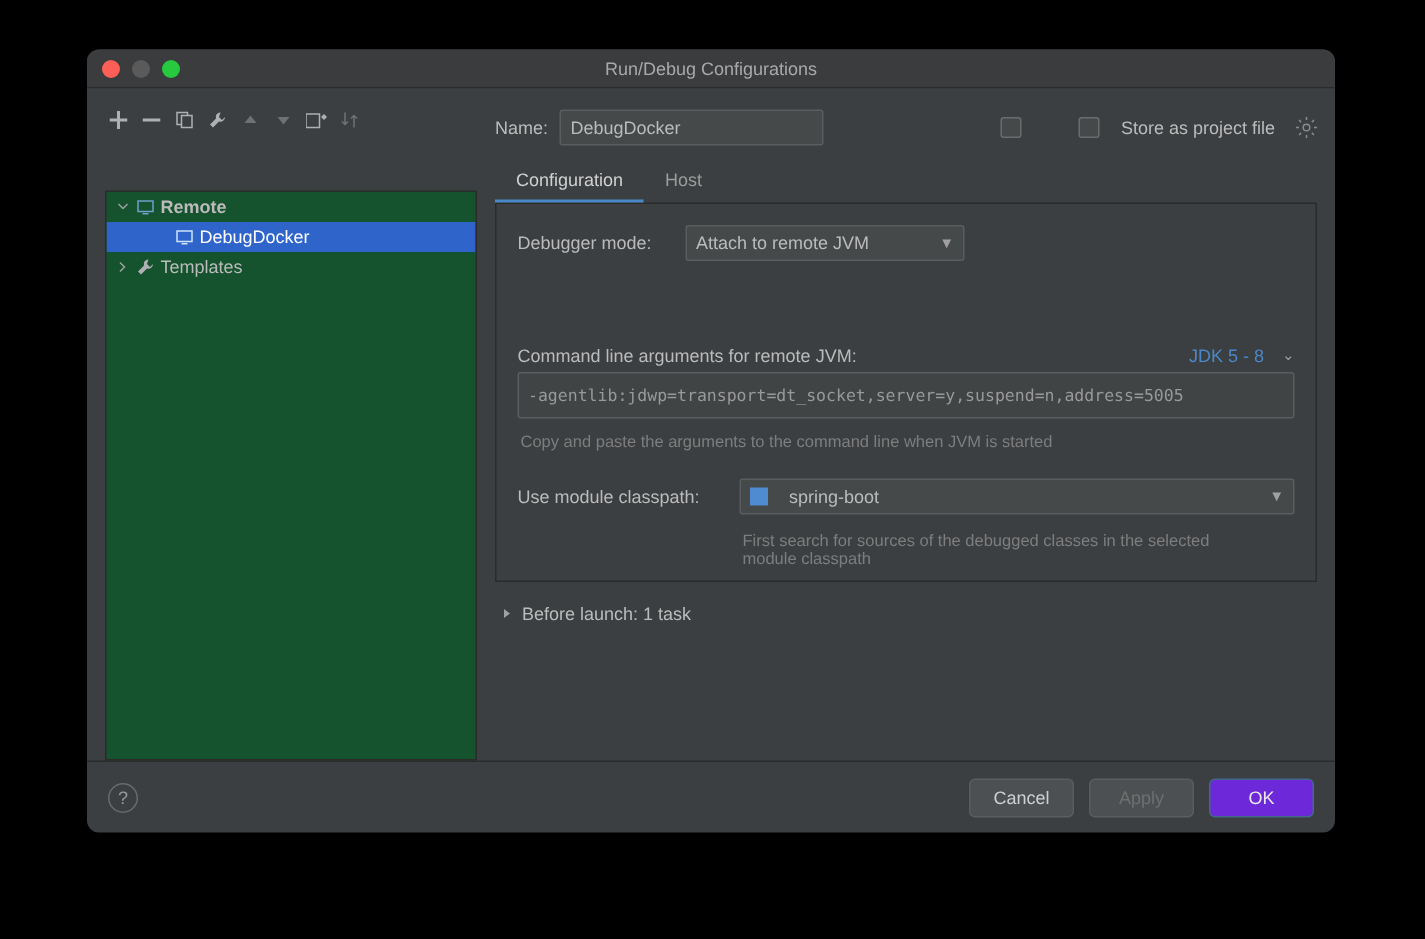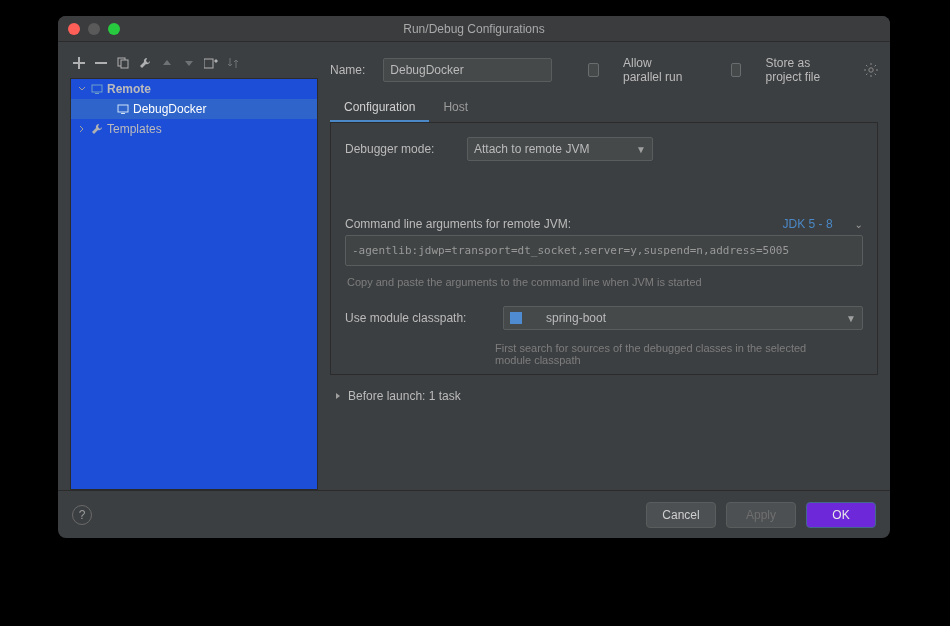--- a/index.html
+++ b/index.html
@@ -1,49 +1,49 @@
 <!DOCTYPE html>
 <html><head>
 <meta charset="utf-8">
 <style>
   * { box-sizing: border-box; margin: 0; padding: 0; font-family: -apple-system, "Segoe UI", Arial, sans-serif; }
   body { background: #000; width: 950px; height: 626px; overflow: hidden; }
   .window {
-    position: absolute; left: 58px; top: 16px; width: 832px; height: 522px;
+    position: absolute; left: 58px; top: 33px; width: 832px; height: 522px;
     background: #3c3f41; border-radius: 8px; box-shadow: 0 12px 40px rgba(0,0,0,.6);
     display: flex; flex-direction: column; color: #bbbbbb; font-size: 12px;
   }
   .titlebar {
     height: 26px; display: flex; align-items: center; position: relative;
     border-top-left-radius: 8px; border-top-right-radius: 8px;
     background: #3a3c3e; border-bottom: 1px solid #2b2b2b;
   }
   .traffic { position: absolute; left: 10px; top: 7px; display: flex; gap: 8px; }
   .dot { width: 12px; height: 12px; border-radius: 50%; }
   .dot.red { background: #ff5f56; }
   .dot.yellow { background: #5a5a5a; }
   .dot.green { background: #27c93f; }
   .title { flex: 1; text-align: center; color: #a9a9a9; font-size: 12px; }
   .body { flex: 1; display: flex; padding: 10px 12px 0 12px; gap: 12px; min-height: 0; }
   .sidebar { width: 248px; display: flex; flex-direction: column; }
   .toolbar { display: flex; gap: 8px; align-items: center; padding: 4px 2px 8px 2px; color: #8a8a8a; }
   .toolbar .ic { width: 14px; height: 14px; display: inline-flex; align-items: center; justify-content: center; cursor: pointer; }
   .tree {
-    flex: 1; border: 1px solid #2b2b2b; background: #1d4ed8; overflow: auto;
+    flex: 1; border: 1px solid #2b2b2b; background: #14532d; overflow: auto; margin-top: 32px;
   }
   .tree-row {
     display: flex; align-items: center; height: 20px; padding-left: 6px; gap: 4px;
     color: #bbbbbb; cursor: pointer; white-space: nowrap;
   }
   .tree-row.bold { font-weight: 600; }
   .tree-row.selected { background: #2f65ca; color: #ffffff; }
   .tree-row.depth1 { padding-left: 24px; }
   .tri { width: 10px; display: inline-flex; justify-content: center; }
   .content { flex: 1; display: flex; flex-direction: column; min-width: 0; }
-  .row { display: flex; align-items: center; gap: 18px; }
+  .row { display: flex; align-items: center; gap: 8px; }
   .name-row { padding: 4px 0 10px 0; }
   .label { color: #bbbbbb; font-size: 12px; }
   input.text, .select, .readonly {
     background: #45494a; border: 1px solid #5a5d5e; color: #bbbbbb;
     height: 24px; padding: 0 6px; font-size: 12px; border-radius: 2px;
   }
   .select { display: flex; align-items: center; justify-content: space-between; gap: 8px; cursor: pointer; }
   .chev { color: #a0a0a0; font-size: 10px; }
   .checkbox { width: 14px; height: 14px; border: 1px solid #6a6d6e; background: #45494a; border-radius: 2px; display: inline-block; margin-right: 6px; cursor: pointer; }
   .gear { color: #8a8a8a; margin-left: 6px; }
@@ -182,21 +182,20 @@
     </div>
 
     <div class="content">
 
       <div class="row name-row">
         <span class="label">Name:</span>
         <input class="text" style="width: 176px;" value="DebugDocker">
         <div style="flex:1"></div>
         <label class="row">
           <span class="checkbox"></span>
-          <span>Allow parallel run</span>
         </label>
         <label class="row" style="margin-left:24px">
           <span class="checkbox"></span>
           <span>Store as project file</span>
         </label>
         <span class="gear">
           <svg width="14" height="14" viewBox="0 0 14 14">
               <circle cx="7" cy="7" r="2.2" fill="none" stroke="#8a8a8a"></circle>
               <path d="M7 0v2M7 12v2M0 7h2M12 7h2M2 2l1.4 1.4M10.6 10.6L12 12M12 2l-1.4 1.4M3.4 10.6L2 12" stroke="#8a8a8a"></path>
             </svg>

